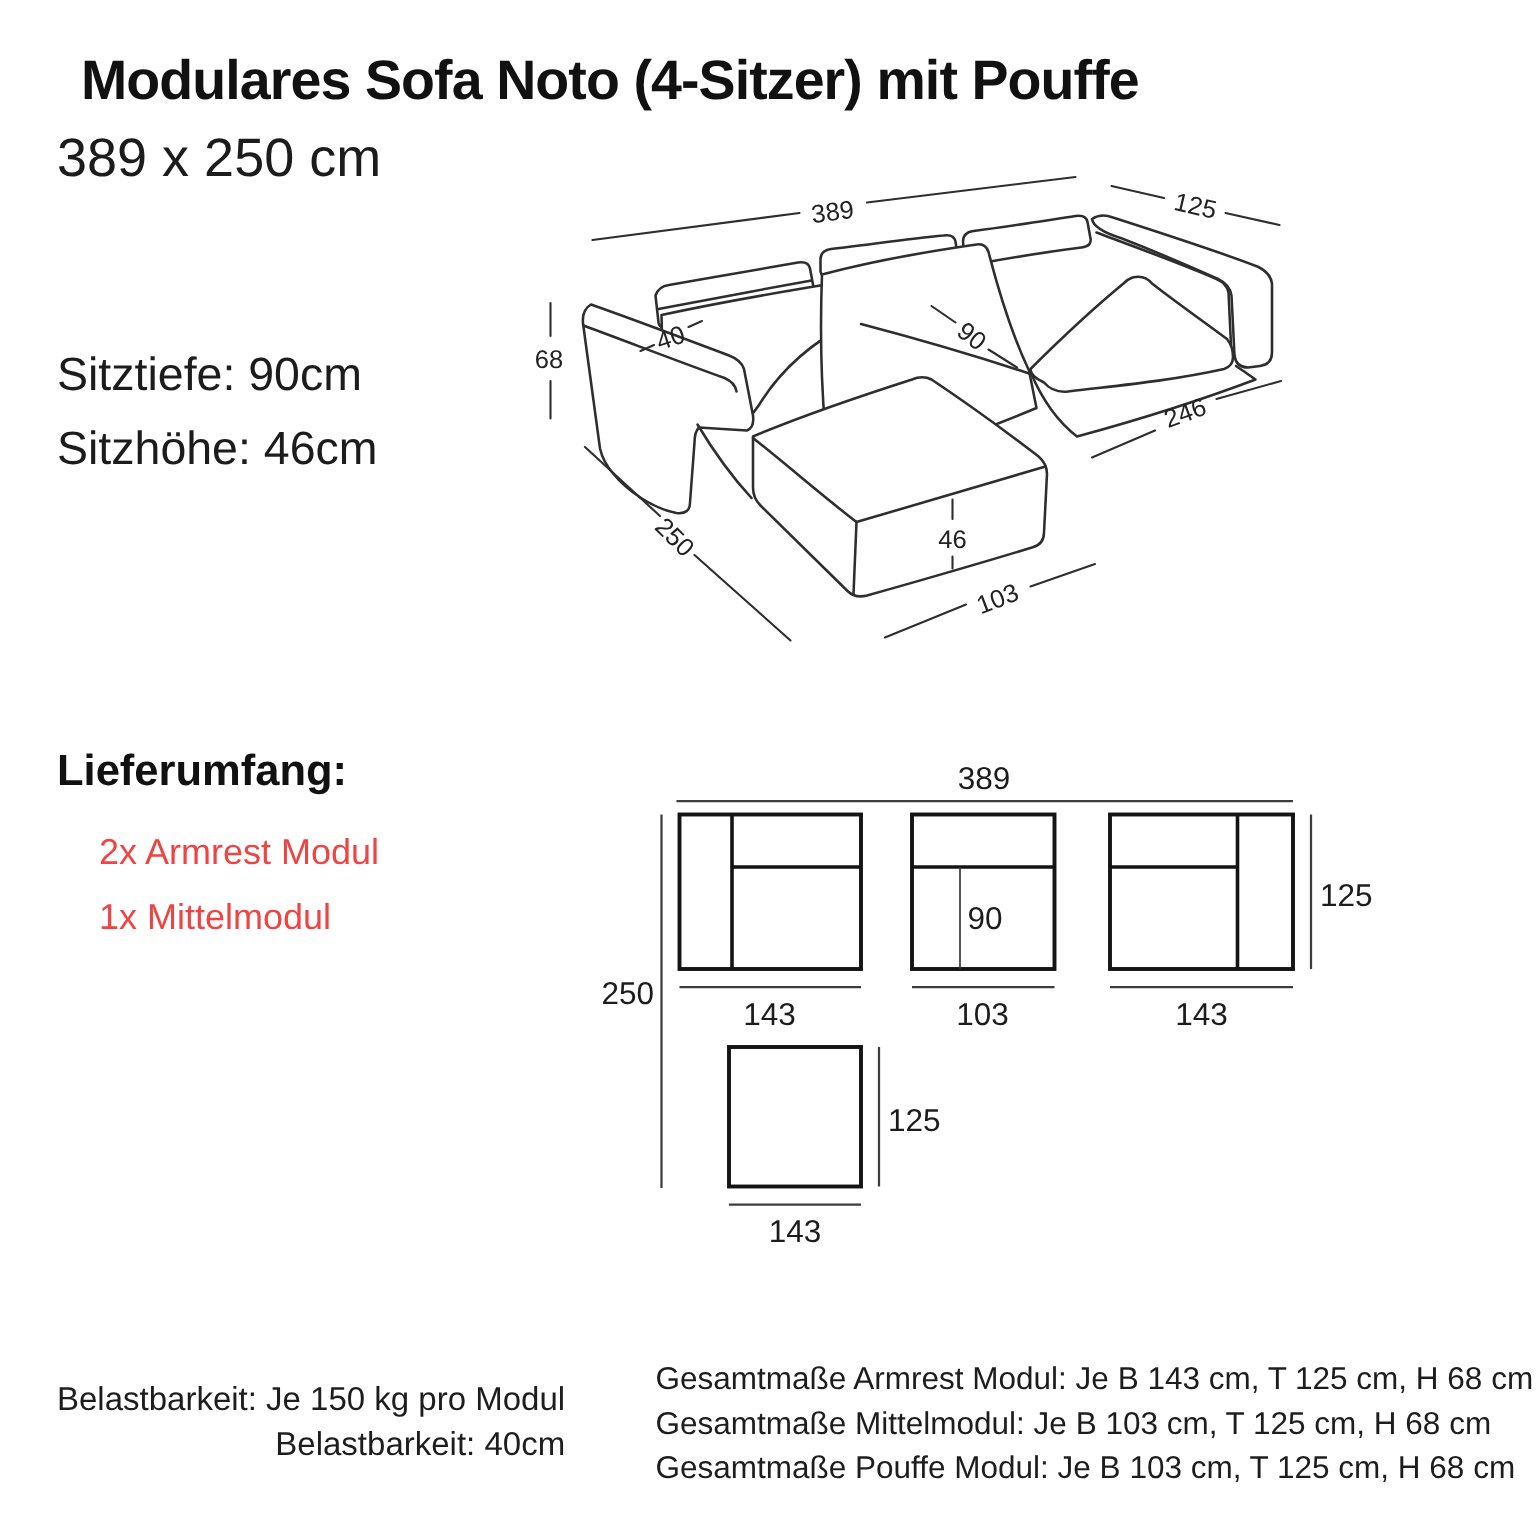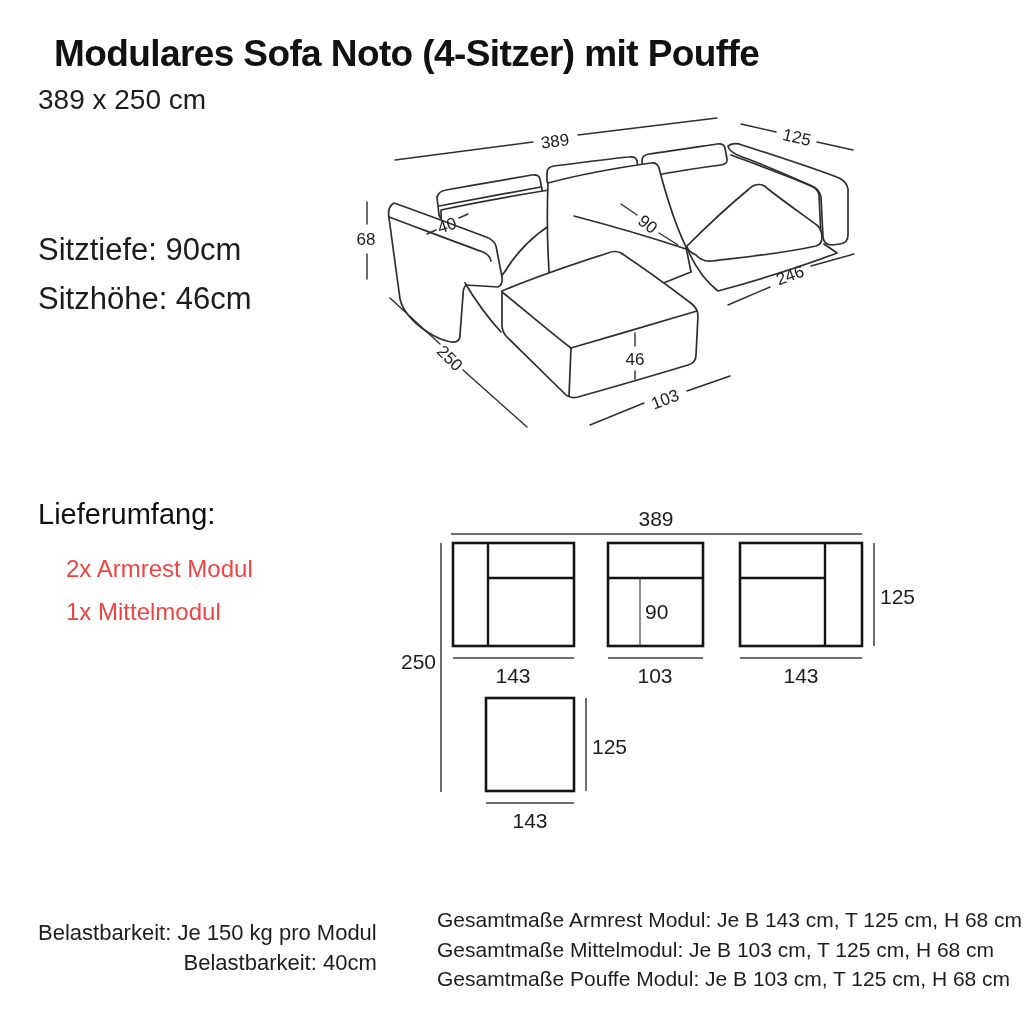--- a/index.html
+++ b/index.html
@@ -1,22 +1,22 @@
 <!DOCTYPE html>
 <html><head>
 <meta charset="utf-8">
 <style>
   html,body{margin:0;padding:0;background:#fff;}
   .page{position:relative;width:1024px;height:1024px;background:#ffffff;overflow:hidden;
         font-family:"Liberation Sans","DejaVu Sans",sans-serif;color:#1a1a1a;}
   .abs{position:absolute;}
   .title{left:38px;top:33px;font-size:37px;font-weight:700;letter-spacing:-0.6px;color:#111;margin-left:16px;}
-  .subtitle{left:38px;top:84px;font-size:28px;font-weight:400;color:#1c1c1c;}
+  .subtitle{left:38px;top:84px;font-size:36px;font-weight:400;color:#1c1c1c;}
   .seatinfo{left:38px;top:225px;font-size:31px;line-height:49px;color:#1c1c1c;}
-  .delivery-h{left:38px;top:498px;font-size:29px;font-weight:400;color:#111;}
+  .delivery-h{left:38px;top:498px;font-size:29px;font-weight:700;color:#111;}
   .delivery-list{left:38px;top:547px;font-size:24px;line-height:43px;color:#ef4444;margin-left:28px;}
   .footer-left{left:38px;top:918px;font-size:22px;line-height:30px;color:#1d1d1d;text-align:right;}
   .footer-right{left:437px;top:905px;font-size:21px;line-height:29.5px;color:#1d1d1d;}
   svg text{font-family:"Liberation Sans","DejaVu Sans",sans-serif;}
   .sk-line{stroke:#2e2e2e;stroke-width:1.7;fill:#ffffff;stroke-linejoin:round;stroke-linecap:round;}
   .sk-open{stroke:#2e2e2e;stroke-width:1.7;fill:none;stroke-linejoin:round;stroke-linecap:round;}
   .sk-dim{stroke:#2e2e2e;stroke-width:1.4;fill:none;stroke-linecap:round;}
   .sk-txt{font-size:17px;fill:#222;text-anchor:middle;}
   .pl-rect{stroke:#141414;stroke-width:2.6;fill:none;}
   .pl-in{stroke:#141414;stroke-width:2.4;fill:none;}

